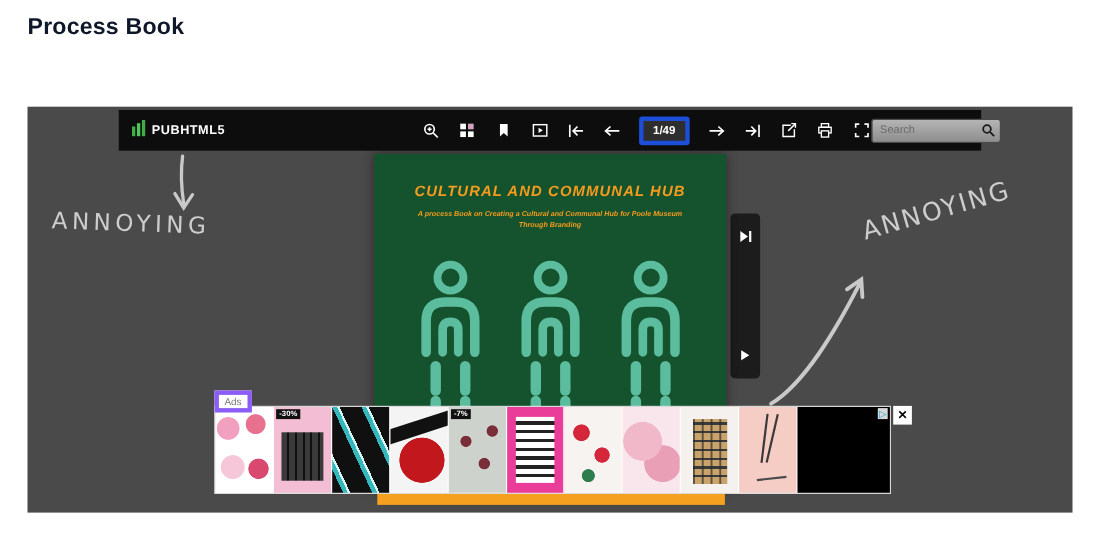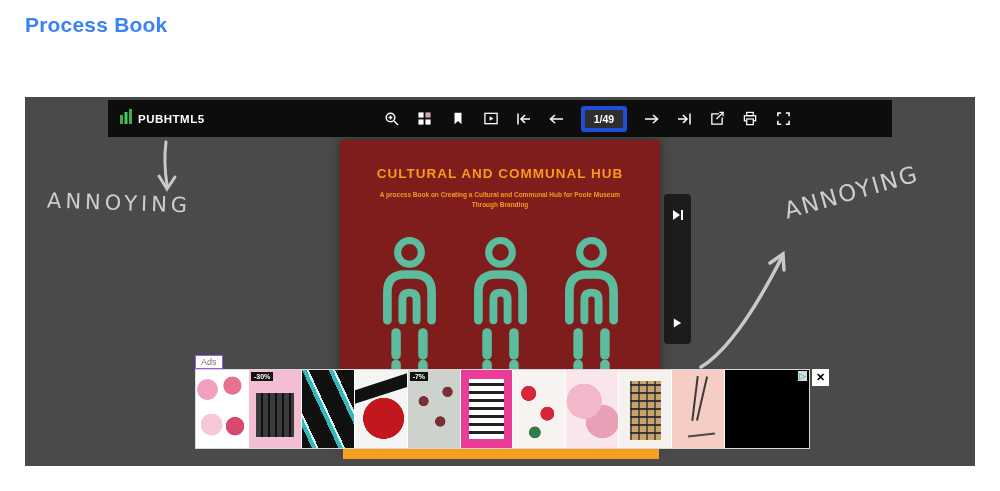--- a/index.html
+++ b/index.html
@@ -3,21 +3,21 @@
 <meta charset="utf-8">
 <style>
   * { margin:0; padding:0; box-sizing:border-box; }
   body {
     width:1000px; height:491px; background:#ffffff;
     font-family:"Liberation Sans", sans-serif;
     position:relative; overflow:hidden;
   }
   .page-title {
     position:absolute; left:25px; top:13px;
-    font-size:21px; font-weight:bold; color:#3b82f6; letter-spacing:0.2px;
+    font-size:21px; font-weight:bold; color:#0f172a; letter-spacing:0.2px;
   }
   
   .viewer {
     position:absolute; left:25px; top:97px; width:950px; height:369px;
     background:#4a4a4a; overflow:hidden;
   }
   
   .toolbar {
     position:absolute; left:83px; top:3px; width:784px; height:37px;
     background:#0d0d0d; display:flex; align-items:center; padding:12px 12px; z-index:7;
@@ -38,22 +38,22 @@
     display:flex; align-items:center; padding:0 4px 0 7px;
   }
   .searchbox input {
     flex:1; min-width:0; border:none; background:transparent; outline:none;
     font-size:10px; color:#333; font-family:"Liberation Sans", sans-serif;
   }
   .searchbox input::placeholder { color:#6a6a6a; }
   
   .book-page {
     position:absolute; left:315px; top:43px; width:320px; height:308px;
-    background:#7f1d1d; box-shadow:0 0 10px rgba(0,0,0,0.45); z-index:2;
-    padding-top:26px; text-align:center;
+    background:#14532d; box-shadow:0 0 10px rgba(0,0,0,0.45); z-index:2;
+    padding-top:26px; text-align:center;font-style:italic;
   }
   .book-title {
     color:#f59b1e; font-weight:bold; font-size:13.5px; letter-spacing:1px;
   }
   .book-subtitle {
     color:#f59b1e; font-weight:bold; font-size:6.5px; line-height:1.6;
     width:252px; margin:9px auto 0 auto;
   }
   .figures { display:flex; justify-content:center; gap:12px; margin-top:24px; }
   .orange-bar {
@@ -72,21 +72,21 @@
   .handwrite {
     position:absolute; color:#cdcdcd; z-index:3;
     font-family:"DejaVu Sans", sans-serif; font-weight:normal;
   }
   .hw-left { left:22px; top:94px; font-size:21px; letter-spacing:4px; transform:rotate(2deg); }
   .hw-right { left:757px; top:82px; font-size:23px; letter-spacing:2px; transform:rotate(-16deg); }
   .arrows { position:absolute; inset:0; z-index:3; pointer-events:none; }
   
   .ads-label {
     position:absolute; left:170px; top:258px; z-index:6;
-    background:#fdfdfd; border:1px solid #8b5cf6; color:#777;
+    background:#fdfdfd; border:4px solid #8b5cf6; color:#777;
     font-size:9px; padding:1px 5px;
   }
   .ad-banner {
     position:absolute; left:170px; top:272px; width:615px; height:80px;
     background:#fff; border:1px solid #d8d8d8; z-index:5;
     display:flex;
   }
   .tile { position:relative; flex:1 1 0; border-right:1px solid #fff; overflow:hidden; cursor:pointer; }
   .tile:last-child { border-right:none; }
   .badge {
@@ -251,20 +251,29 @@
       <span class="tb-btn">
         <svg width="15" height="15" viewBox="0 0 16 16" stroke="#fff" stroke-width="1.6" fill="none">
             <path d="M2 5.5 V2 H5.5"></path>
             <path d="M10.5 2 H14 V5.5"></path>
             <path d="M14 10.5 V14 H10.5"></path>
             <path d="M5.5 14 H2 V10.5"></path>
           </svg>
       </span>
     </div>
 
+    <div class="searchbox">
+      <input type="text" placeholder="Search" style="">
+      <span class="tb-btn" style="width:14px;height:14px;">
+        <svg width="13" height="13" viewBox="0 0 16 16" stroke="#1a1a1a" stroke-width="2" fill="none">
+            <circle cx="6.5" cy="6.5" r="4.3"></circle>
+            <line x1="10" y1="10" x2="14.5" y2="14.5"></line>
+          </svg>
+      </span>
+    </div>
   </div>
 
   <div class="side-strip">
     <span class="strip-btn">
       <svg width="12" height="12" viewBox="0 0 12 12">
           <path d="M1 1 L8 6 L1 11 Z" fill="#fff"></path>
           <rect x="9" y="1" width="2" height="10" fill="#fff"></rect>
         </svg>
     </span>
     <span class="strip-btn">

